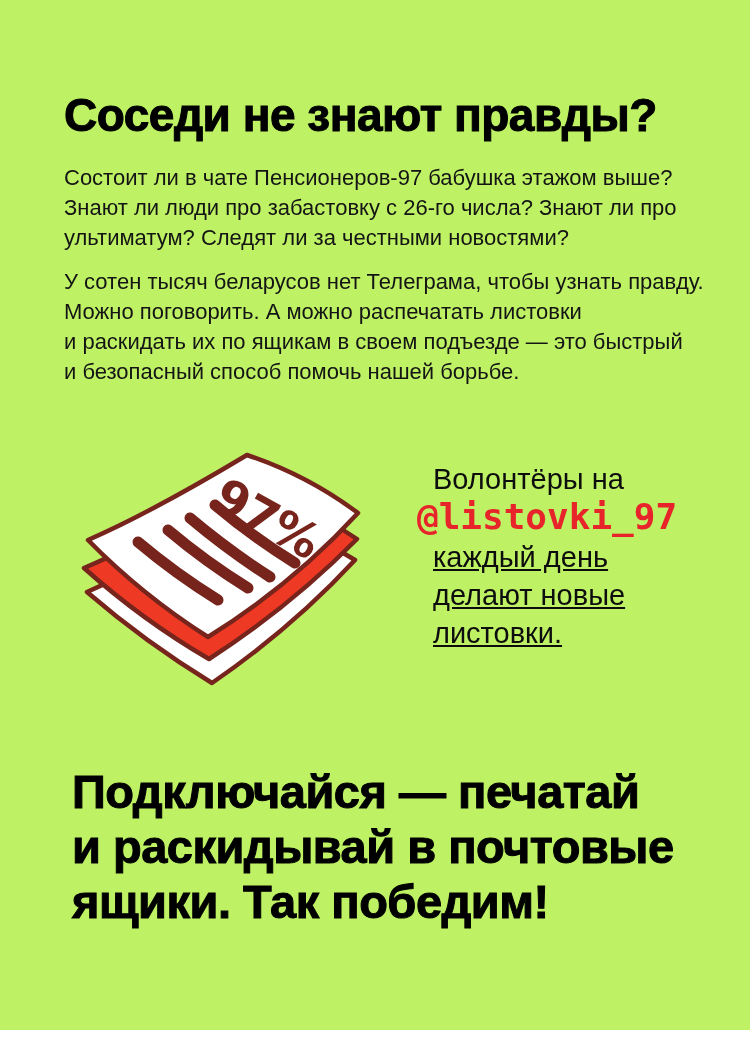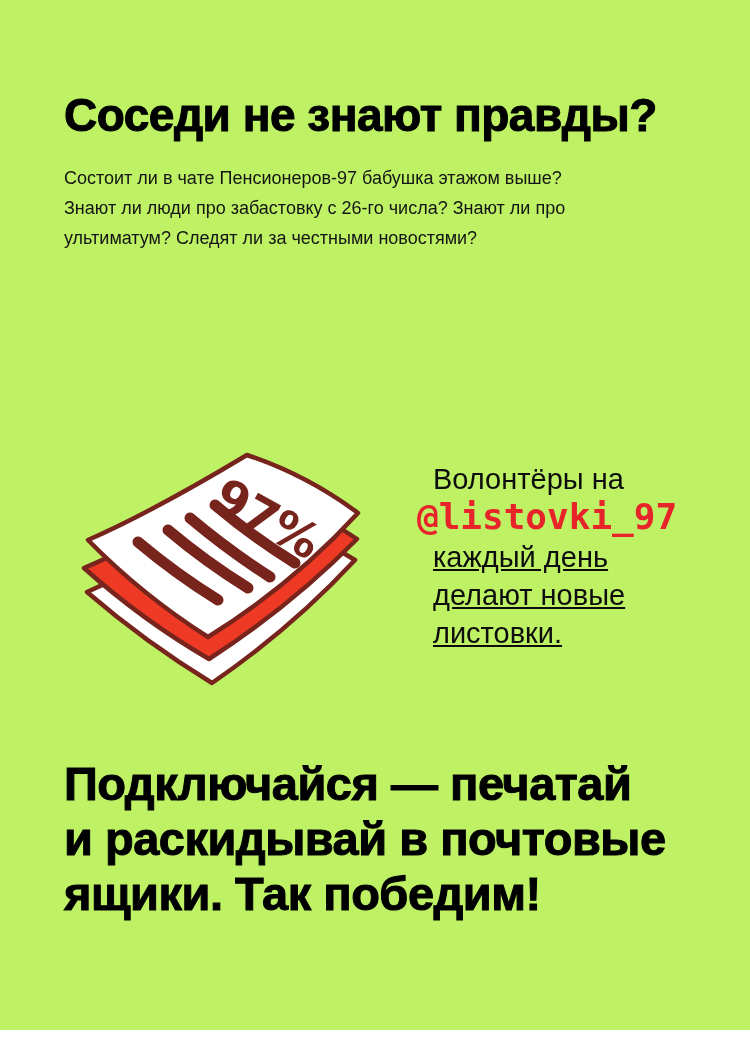--- a/index.html
+++ b/index.html
@@ -13,21 +13,21 @@
   }
   .headline{
     position:absolute;left:64px;top:89px;
     font-size:46px;line-height:52px;font-weight:bold;
     letter-spacing:-0.5px;color:#000;
     -webkit-text-stroke:1px #000;
     white-space:nowrap;margin:0;
   }
   .para{
     position:absolute;left:64px;width:640px;
-    font-size:18px;line-height:30px;
+    font-size:22px;line-height:30px;
     white-space:pre-line;margin:0;color:#141414;
   }
   .para.intro{top:163px;}
   .para.body{top:267px;}
   .illustration{
     position:absolute;left:60px;top:438px;
     width:320px;height:260px;display:block;
   }
   .promo{
     position:absolute;left:417px;top:460px;width:310px;
@@ -39,36 +39,40 @@
     font-family:"DejaVu Sans Mono","Liberation Mono",monospace;
     font-weight:bold;font-size:36px;line-height:38px;
     color:#e8242b;text-decoration:none;display:inline-block;
     white-space:nowrap;
   }
   .cta{
     position:absolute;left:64px;top:756px;width:670px;
     font-size:47px;line-height:55px;font-weight:bold;
     letter-spacing:-0.5px;color:#000;
     -webkit-text-stroke:1px #000;
-    white-space:pre-line;margin:0;
+    white-space:pre-line;margin:8px;
   }
   .sheet-line{fill:none;stroke-linecap:round;}
   .sheet{stroke-linejoin:round;}
 </style>
 </head>
 <body>
 
 <div class="page">
 
   <h1 class="headline">Соседи не знают правды?</h1>
 
   <p class="para intro">Состоит ли в чате Пенсионеров-97 бабушка этажом выше?
 Знают ли люди про забастовку с 26-го числа? Знают ли про
 ультиматум? Следят ли за честными новостями?</p>
 
+  <p class="para body">У сотен тысяч беларусов нет Телеграма, чтобы узнать правду.
+Можно поговорить. А можно распечатать листовки
+и раскидать их по ящикам в своем подъезде — это быстрый
+и безопасный способ помочь нашей борьбе.</p>
 
   <svg class="illustration" viewBox="0 0 320 260" xmlns="http://www.w3.org/2000/svg">
     <path class="sheet" d="M27,154 Q94,124 189,69 Q247,92 295,122 Q232,190 152,245 Q85,204 27,154 Z" stroke-width="4.5" fill="#ffffff" stroke="#77241c"></path>
     <path class="sheet" d="M24,130 Q90,102 187,45 Q247,67 297,101 Q231,168 149,221 Q82,182 24,130 Z" stroke-width="4.5" fill="#ee3a24" stroke="#77241c"></path>
     <path class="sheet" d="M28,102 Q92,74 187,17 Q247,37 298,75 Q233,146 148,199 Q82,157 28,102 Z" stroke-width="4.5" fill="#ffffff" stroke="#77241c"></path>
     <g>
       <path class="sheet-line" d="M78,104 Q116,136 158,162" stroke-width="11" stroke="#77241c"></path>
       <path class="sheet-line" d="M108,92 Q146,124 188,150" stroke-width="11" stroke="#77241c"></path>
       <path class="sheet-line" d="M130,80 Q168,112 210,139" stroke-width="11" stroke="#77241c"></path>
       <path class="sheet-line" d="M155,67 Q193,99 235,125" stroke-width="11" stroke="#77241c"></path>

